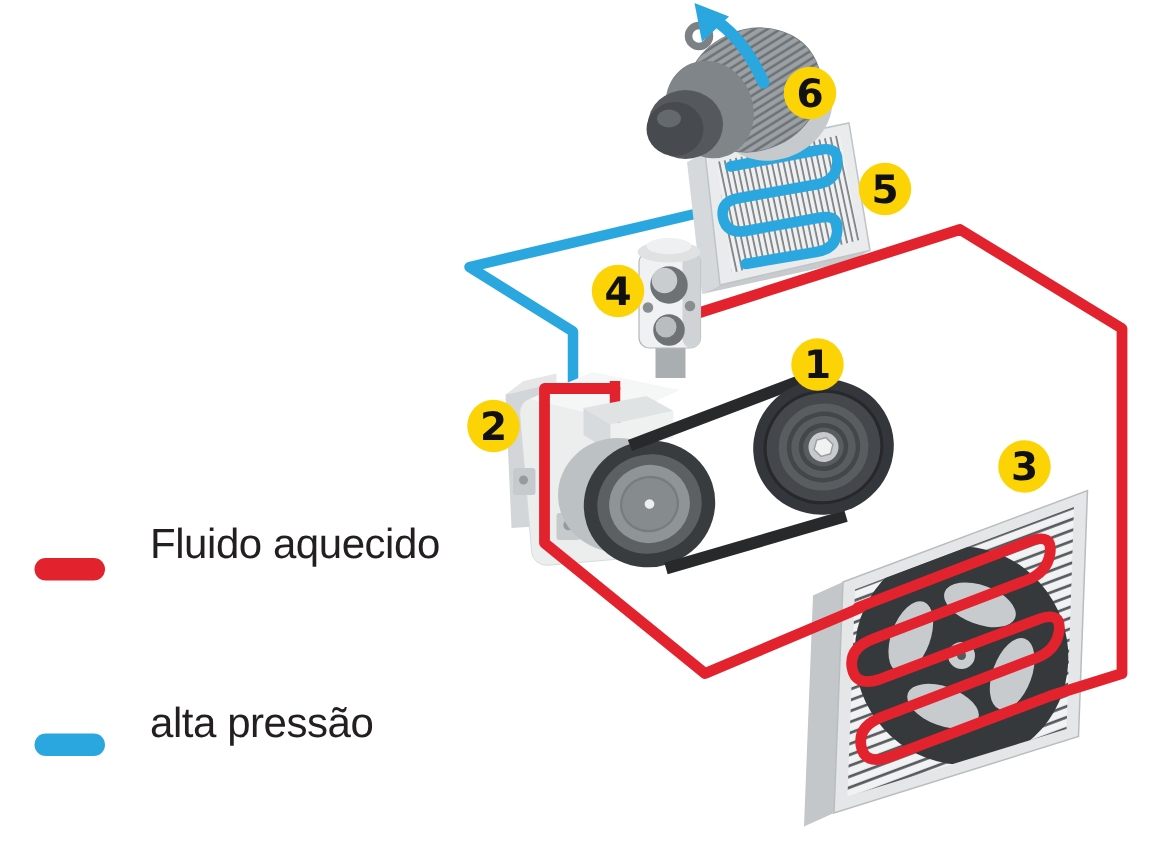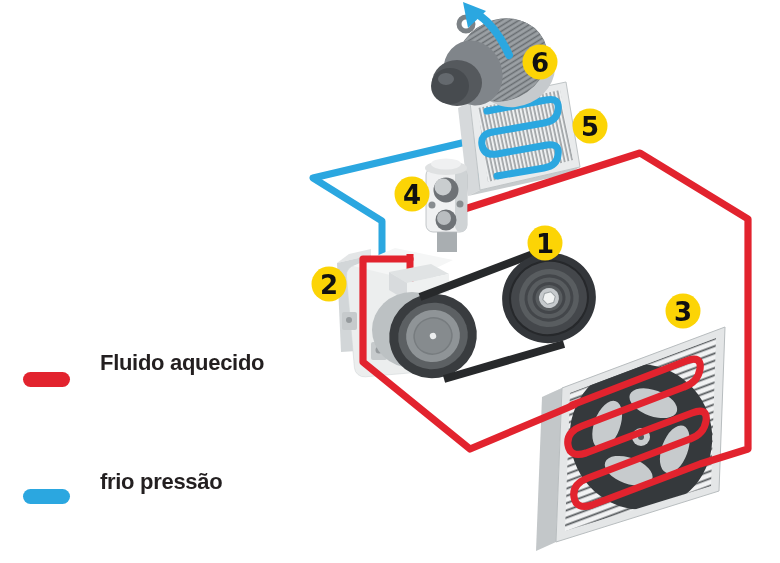--- a/index.html
+++ b/index.html
@@ -2,22 +2,22 @@
 <html><head>
 <meta charset="utf-8">
 <style>
   html,body{margin:0;padding:0;background:#ffffff;}
   .stage{position:relative;width:780px;height:563px;background:#ffffff;overflow:hidden;
          font-family:"Liberation Sans", sans-serif;}
   .diagram-svg{position:absolute;left:0;top:0;}
   .legend{position:absolute;left:0;top:0;width:320px;height:563px;}
   .legend-item{position:absolute;left:0;width:320px;}
   .legend-swatch{position:absolute;left:22px;top:3px;}
-  .legend-text{position:absolute;left:100px;top:0;font-size:22px;line-height:26px;
-               color:#231f20;letter-spacing:-0.3px;font-weight:700;white-space:nowrap;}
+  .legend-text{position:absolute;left:100px;top:0;font-size:28px;line-height:26px;
+               color:#231f20;letter-spacing:-0.3px;font-weight:400;white-space:nowrap;}
   .badge-num{font-family:"DejaVu Sans", sans-serif;font-weight:bold;font-size:26px;}
 </style>
 </head>
 <body>
 
 <div class="stage">
 
 <svg class="diagram-svg" width="780" height="563" viewBox="0 0 780 563">
   <defs>
     <pattern id="finsC" width="7" height="6.8" patternUnits="userSpaceOnUse" patternTransform="rotate(-20.5)">
@@ -181,18 +181,18 @@
     </svg>
     <div class="legend-text">
       <div>Fluido aquecido</div>
     </div>
   </div>
   <div class="legend-item" style="top:469px;">
     <svg class="legend-swatch" width="50" height="18" style="top:19px;">
       <rect x="1" y="1" width="47" height="15" rx="7.5" fill="#2BA7E0"></rect>
     </svg>
     <div class="legend-text">
-      <div>frio pressão</div>
+      <div>alta pressão</div>
     </div>
   </div>
 </div>
 
 </div>
 
 </body></html>

